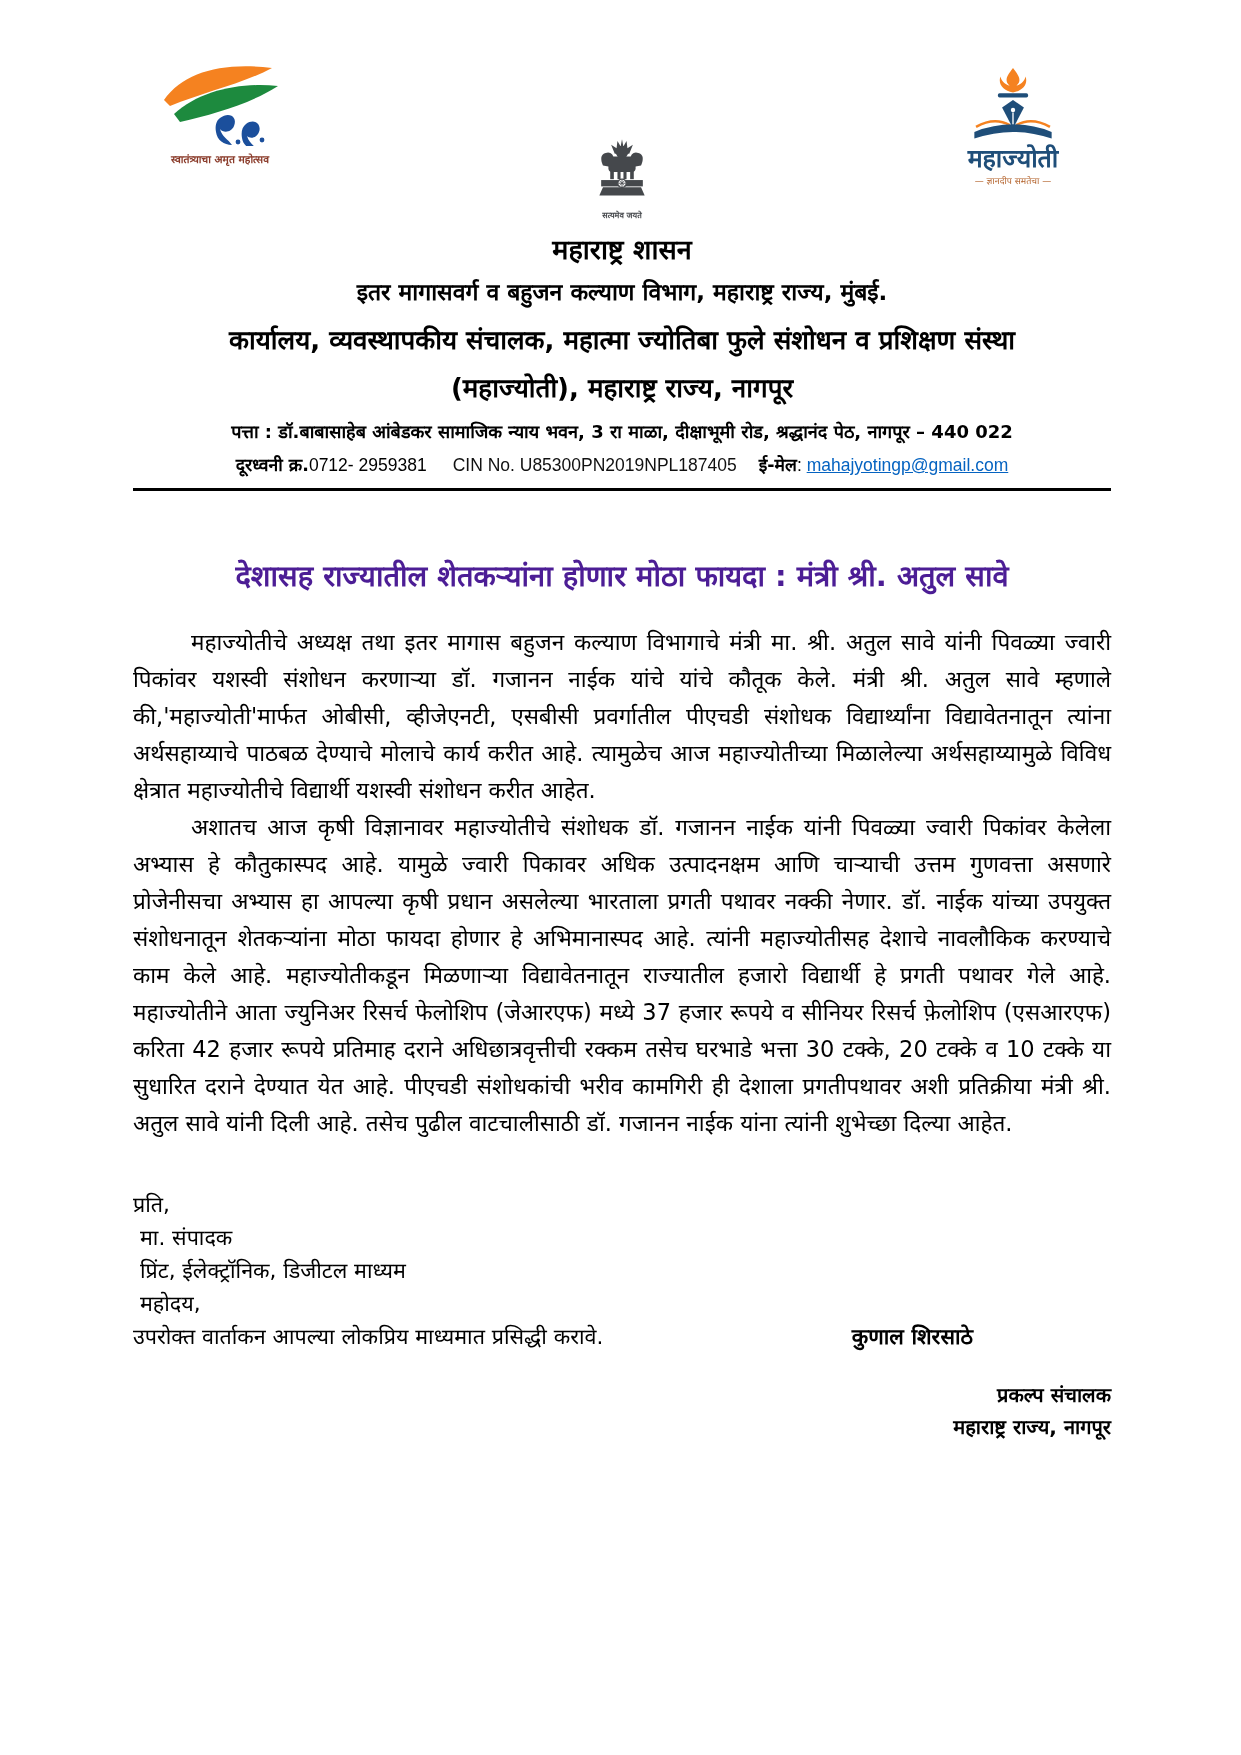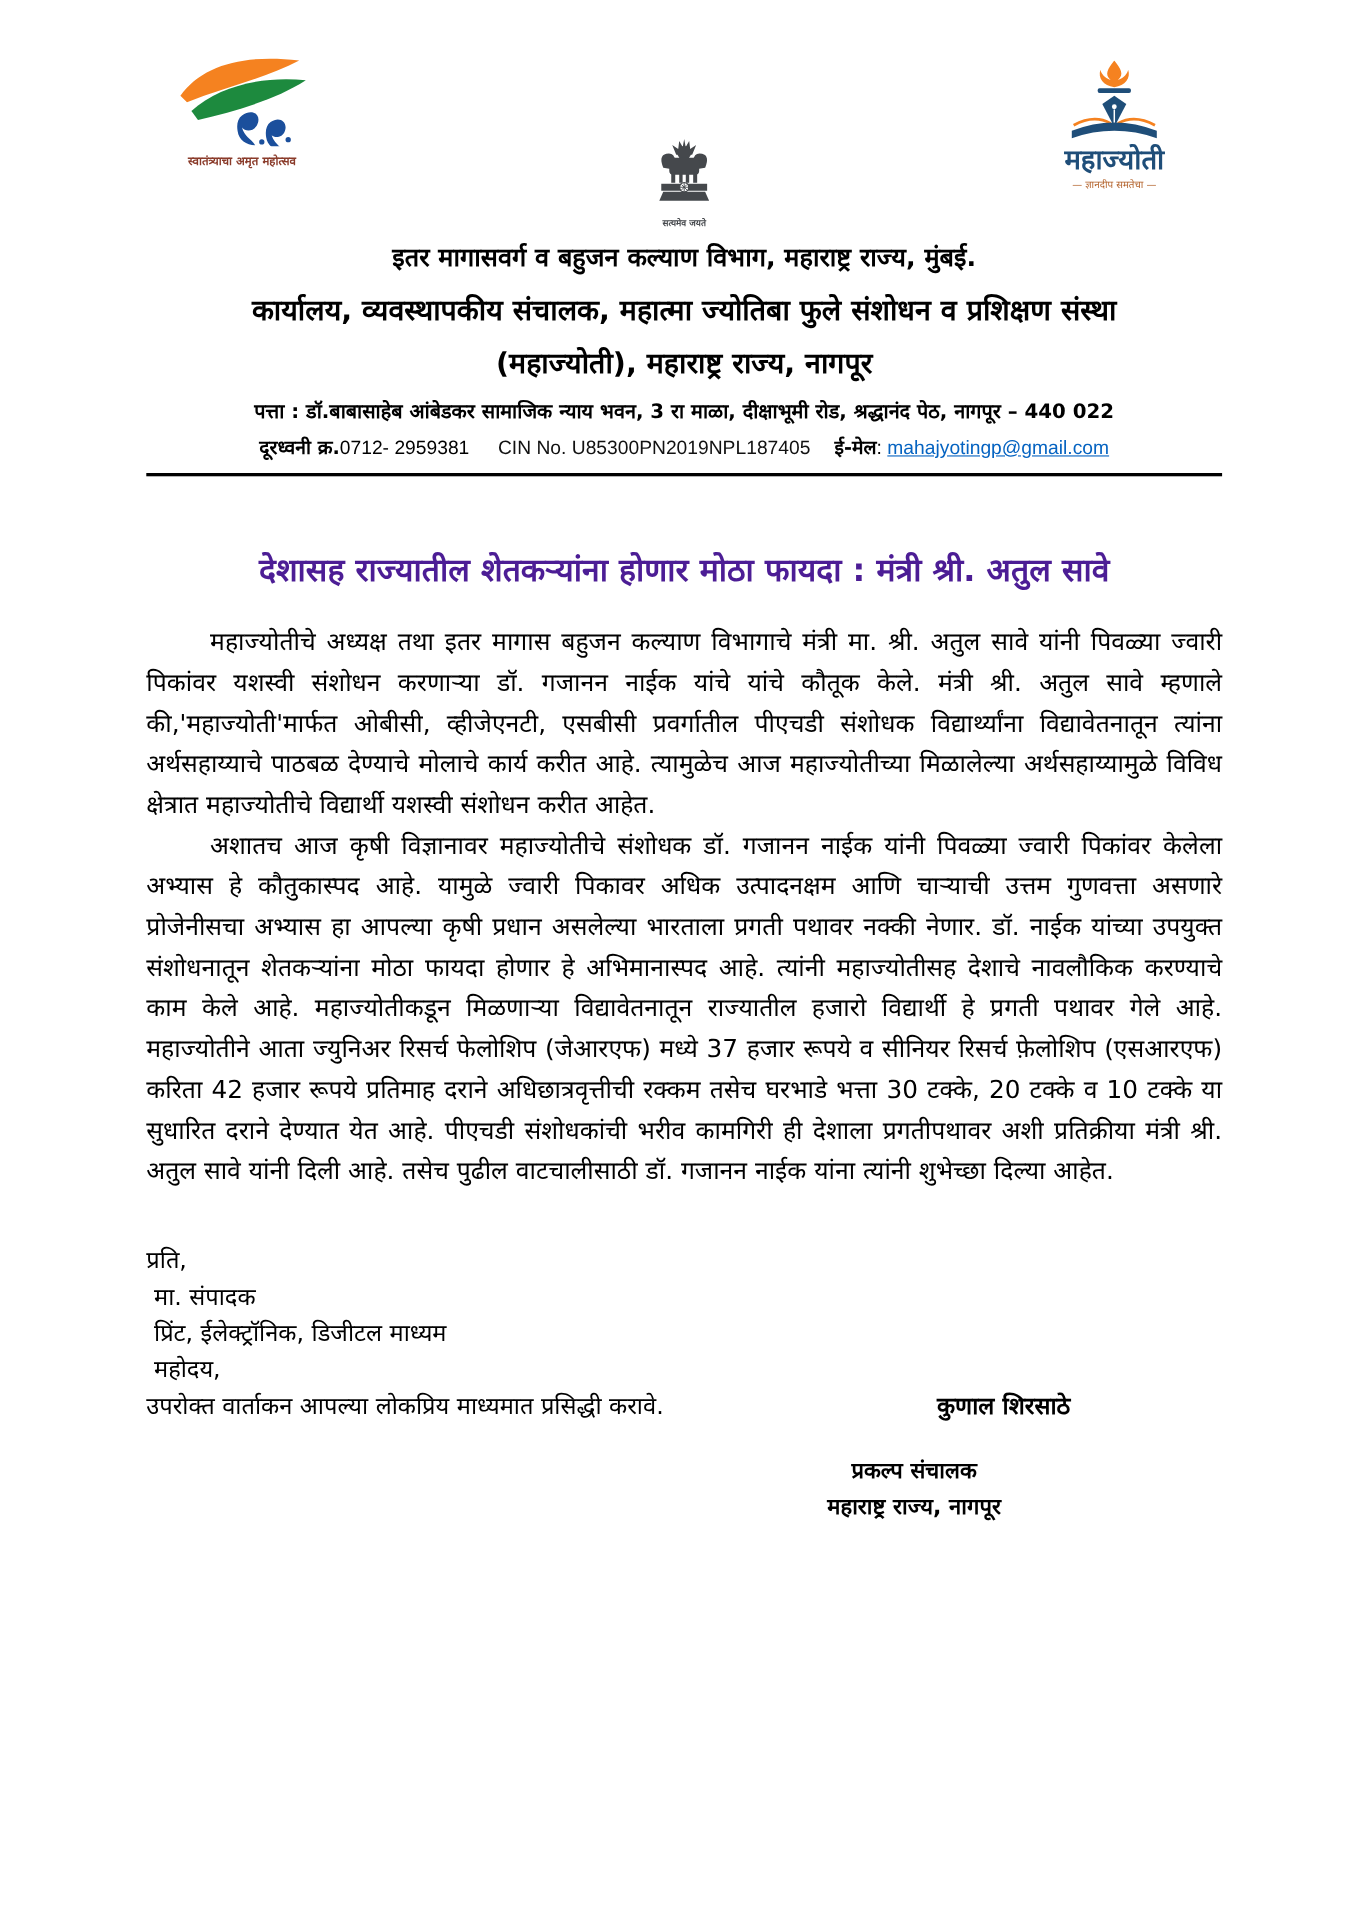--- a/index.html
+++ b/index.html
@@ -2,21 +2,21 @@
 <html><head>
 <meta charset="utf-8">
 <style>
   * { margin:0; padding:0; box-sizing:border-box; }
   html,body { background:#ffffff; }
   body {
     width:1241px; height:1755px;
     font-family:"DejaVu Sans","Liberation Sans",sans-serif;
     color:#000; overflow:hidden;
   }
-  .page { width:1241px; height:1436px; padding:1px 130px 0 133px; position:relative; }
+  .page { width:1241px; height:1436px; padding:14px 130px 0 133px; position:relative; }
 
   
   .header { position:relative; text-align:center; padding-top:124px; }
 
   .logo-left { position:absolute; left:8px; top:46px; width:158px; text-align:center; }
   .logo-left .caption { font-size:10.5px; font-weight:bold; color:#8a3b2a; margin-top:2px; white-space:nowrap; }
 
   .logo-right { position:absolute; right:34px; top:54px; width:128px; text-align:center; }
   .mj-title { font-size:25px; font-weight:bold; color:#1f4e79; font-family:"DejaVu Serif","Liberation Serif",serif; line-height:1.05; }
   .mj-tagline { font-size:9px; color:#b3622b; margin-top:2px; white-space:nowrap; }
@@ -38,21 +38,21 @@
   
   .headline { font-size:29px; font-weight:bold; color:#4c1d95; text-align:center; margin-top:64px; }
   .body-text { margin-top:30px; font-size:22.5px; line-height:37px; text-align:justify; }
   .body-text p { text-indent:58px; }
 
   
   .closing { margin-top:46px; font-size:21.5px; line-height:33px; }
   .closing .indent1 { padding-left:7px; }
   .request-row { display:flex; align-items:flex-end; margin-top:0; }
   .sign-name { margin-left:auto; margin-right:138px; font-weight:bold; white-space:nowrap; }
-  .signature { margin-top:26px; margin-left:auto; width:560px; text-align:center; font-weight:bold; font-size:20px; line-height:32px; }
+  .signature { margin-top:26px; margin-left:auto; width:560px; text-align:right; font-weight:bold; font-size:20px; line-height:32px; }
 </style>
 </head>
 <body>
 
 <div class="page">
 
   <div class="header">
 
     
     <div class="logo-left">
@@ -103,20 +103,21 @@
         <g stroke="#45484c" stroke-width="0.9">
           <line x1="32" y1="45.5" x2="32" y2="53.5"></line>
           <line x1="28" y1="49.5" x2="36" y2="49.5"></line>
           <line x1="29.2" y1="46.7" x2="34.8" y2="52.3"></line>
           <line x1="34.8" y1="46.7" x2="29.2" y2="52.3"></line>
         </g>
       </svg>
       <div class="emblem-caption">सत्यमेव जयते</div>
     </div>
 
+    <div class="govt-title">महाराष्ट्र शासन</div>
     <div class="dept-line">इतर मागासवर्ग व बहुजन कल्याण विभाग, महाराष्ट्र राज्य, मुंबई.</div>
     <div class="office-line">कार्यालय, व्यवस्थापकीय संचालक, महात्मा ज्योतिबा फुले संशोधन व प्रशिक्षण संस्था</div>
     <div class="office-line2">(महाज्योती), महाराष्ट्र राज्य, नागपूर</div>
     <div class="address-line">पत्ता : डॉ.बाबासाहेब आंबेडकर सामाजिक न्याय भवन, 3 रा माळा, दीक्षाभूमी रोड, श्रद्धानंद पेठ, नागपूर – 440 022</div>
 
     <div class="phone-line">
       <span>दूरध्वनी क्र.</span><span class="num">0712- 2959381</span><span class="cin">CIN No. U85300PN2019NPL187405</span><span>ई-मेल</span><span class="num">: </span><a class="email-link">mahajyotingp@gmail.com</a>
     </div>
 
     <hr class="rule">

